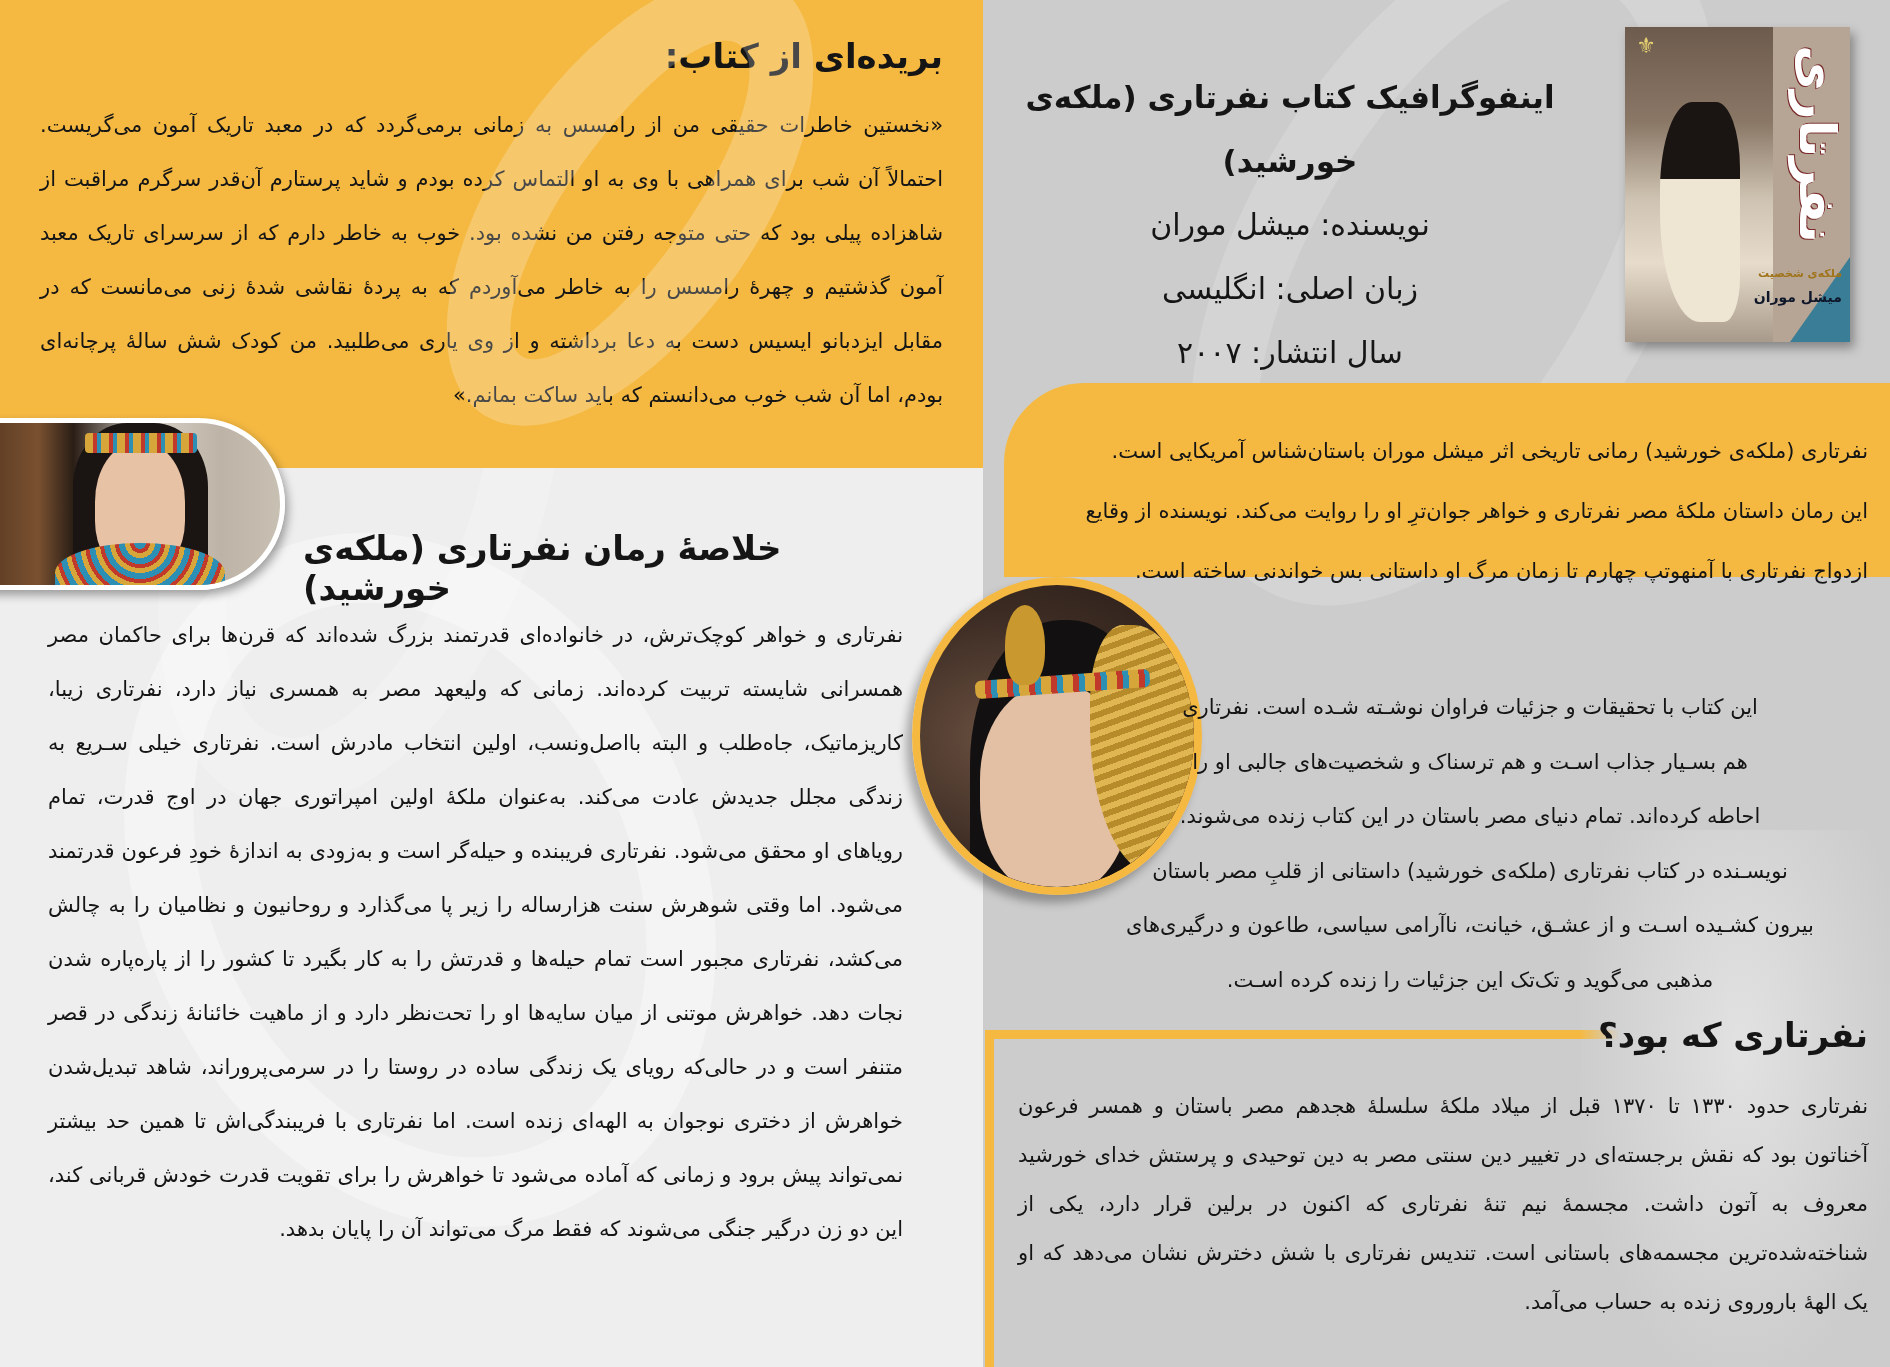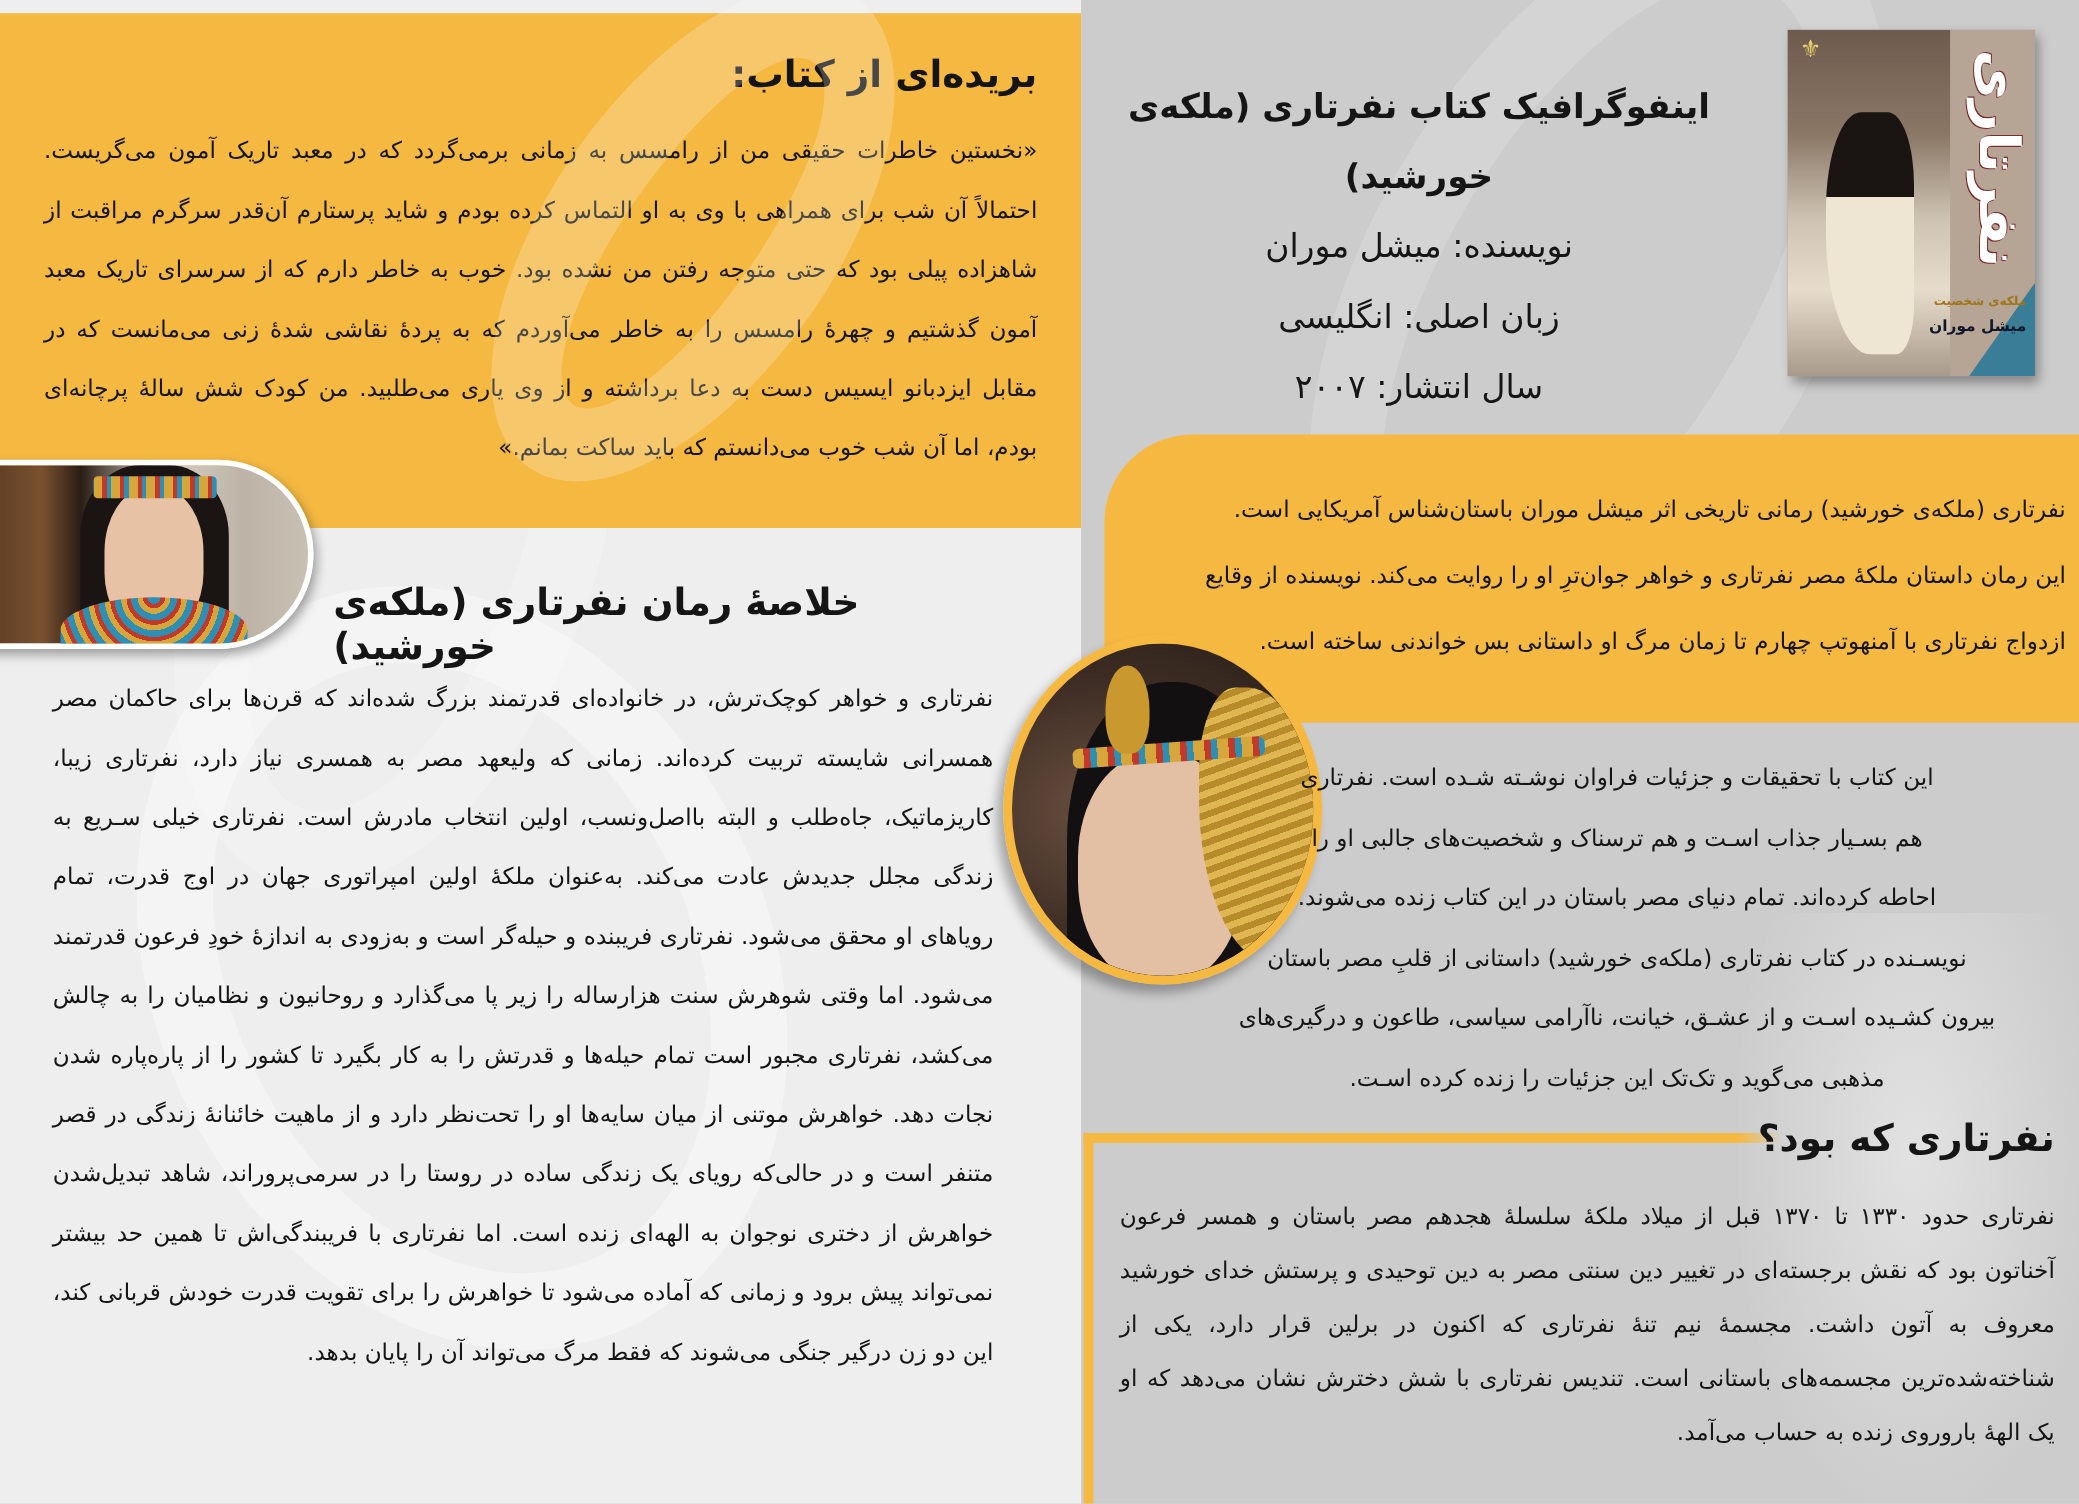--- a/index.html
+++ b/index.html
@@ -20,21 +20,21 @@
       background: #cccccc; overflow: hidden;
     }
     
     .wm { position: absolute; border-radius: 50%; border: 70px solid rgba(255,255,255,0.22); pointer-events: none; }
     .wm.a { left: 140px; top: 520px; width: 560px; height: 720px; transform: rotate(-25deg); border-color: rgba(255,255,255,0.35); }
     .wm.b { left: 180px; top: 180px; width: 360px; height: 640px; transform: rotate(20deg); }
     .wm.c { left: 500px; top: -60px; width: 260px; height: 520px; transform: rotate(35deg); }
 
     
     .excerpt {
-      position: absolute; left: 0; top: 12px; width: 983px; height: 468px;
+      position: absolute; left: 0; top: 0; width: 983px; height: 468px;
       background: #f5b942; padding: 36px 40px 0 40px;
     }
     .excerpt h2 {
       font-size: 34px; font-weight: bold; text-align: right; margin-bottom: 22px;
     }
     .excerpt p {
       font-size: 21px; line-height: 54px; text-align: justify; text-align-last: right;
     }
 
     
@@ -110,24 +110,23 @@
     }
     .book-cover .cover-author {
       position: absolute; right: 8px; top: 262px; font-size: 14px; color: #0f172a; font-weight: bold;
     }
     .book-cover .logo {
       position: absolute; left: 8px; top: 6px; width: 26px; height: 36px; color: #e6d070; font-size: 22px; text-align: center;
     }
 
     
     .intro {
-      position: absolute; left: 1004px; top: 383px; width: 886px; height: 262px;
+      position: absolute; left: 1004px; top: 383px; width: 886px; height: 194px;
       background: #f5b942; border-top-left-radius: 80px;
-      padding: 38px 12px 0 50px;
-      margin-top: 12px;
+      padding: 38px 22px 0 50px;
     }
     .intro p { font-size: 21px; line-height: 60px; text-align: justify; text-align-last: right; }
 
     
     .portrait-round {
       position: absolute; left: 912px; top: 577px; width: 290px; height: 318px;
       border-radius: 50%; border: 8px solid #f5b942; overflow: hidden;
       box-shadow: -6px 8px 10px rgba(0,0,0,0.3);
       background: radial-gradient(ellipse at 30% 50%, #6a5040 0%, #3a2a22 60%, #2a1f18 100%);
     }

